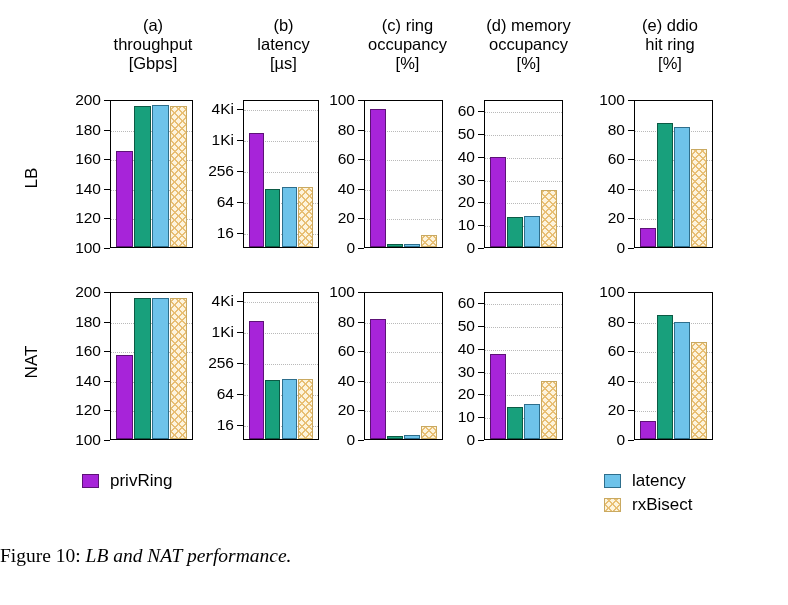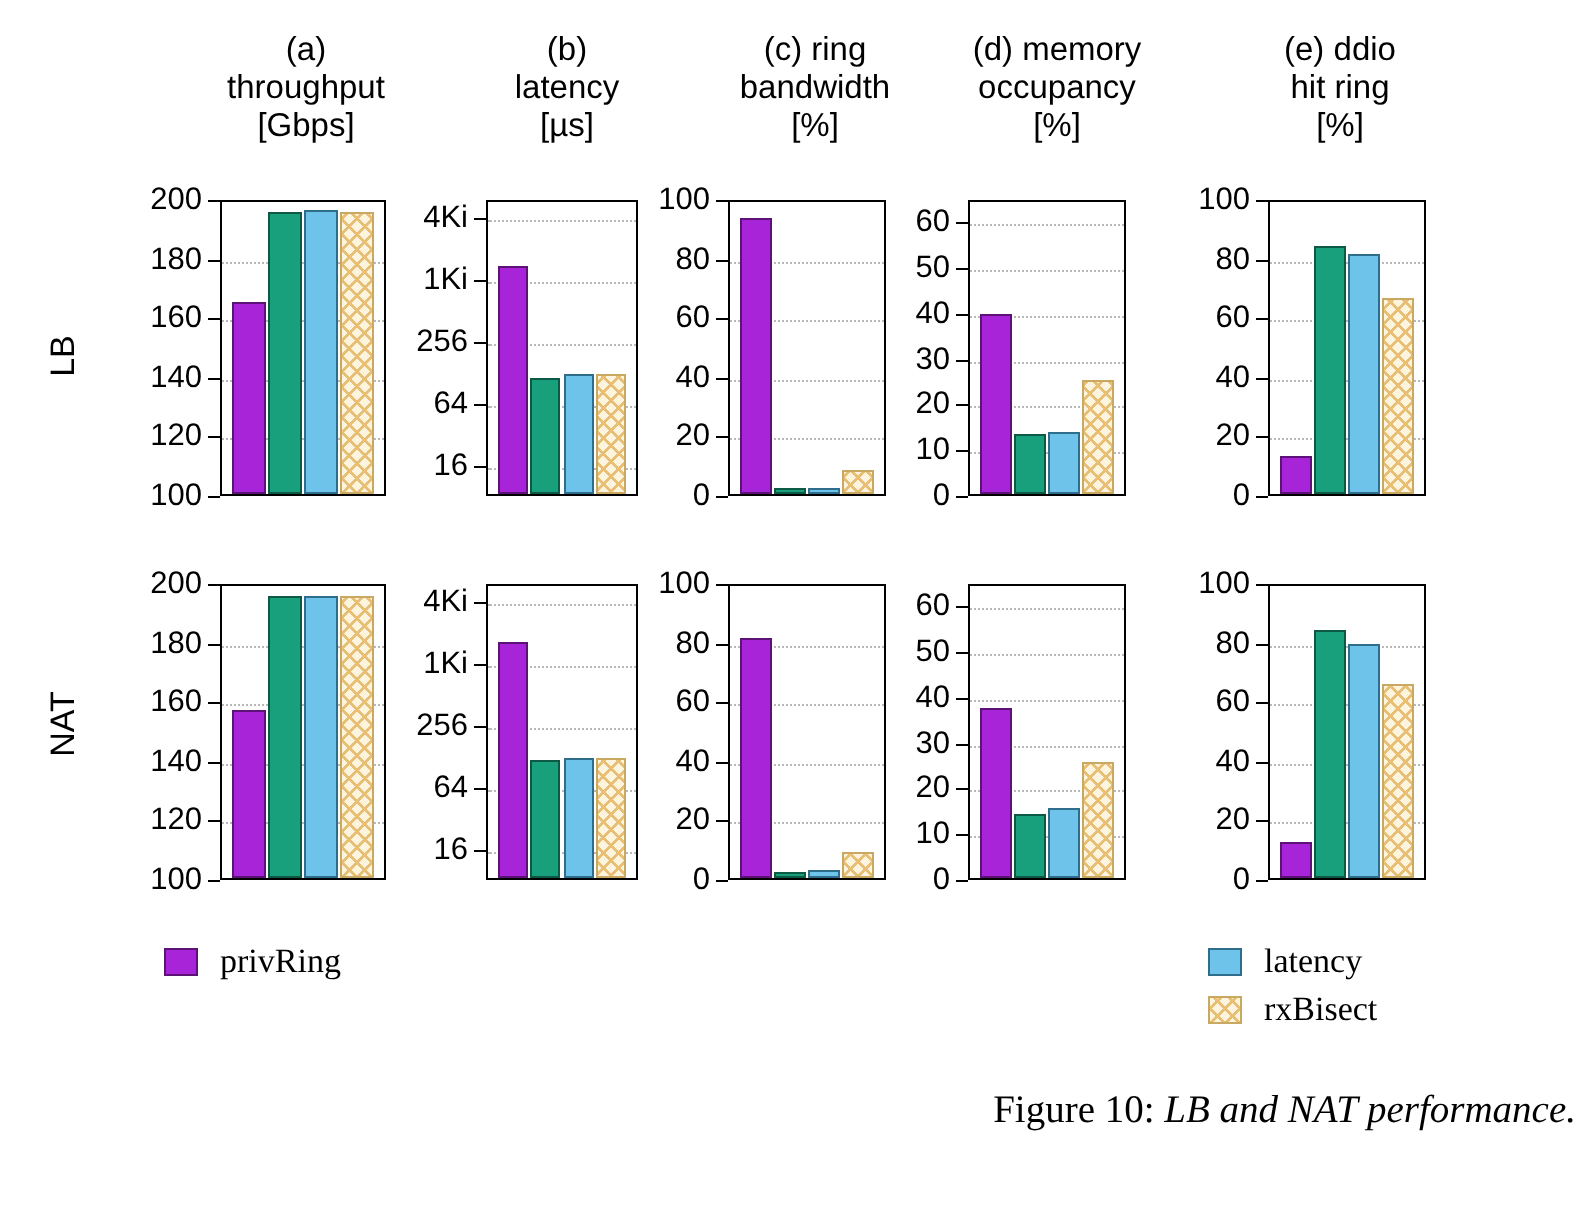--- a/index.html
+++ b/index.html
@@ -35,41 +35,41 @@
   #legend{position:absolute;}
   .leg-item{position:absolute;display:flex;align-items:center;}
   .swatch{width:17px;height:14px;box-sizing:border-box;border:1.2px solid #222;margin-right:11px;flex:none;}
   .swatch.c0{background:#a724d9;border-color:#5d1277;}
   .swatch.c1{background:#18a07c;border-color:#0c5a45;}
   .swatch.c2{background:#6ec3ea;border-color:#2e6e8c;}
   .swatch.c3{background:#fdf4dd;border-color:#c9a961;
     background-image:
       repeating-linear-gradient(45deg,transparent 0 4px,#e8bf74 4px 5.4px),
       repeating-linear-gradient(-45deg,transparent 0 4px,#e8bf74 4px 5.4px);}
-  .leg-label{font-size:17px;line-height:18px;white-space:nowrap;font-family:Liberation Serif, serif;}
-
-  
-  #caption{position:absolute;left:0;top:545px;width:788px;text-align:right;
+  .leg-label{font-size:17px;line-height:18px;white-space:nowrap;}
+
+  
+  #caption{position:absolute;left:0;top:545px;width:788px;text-align:left;
     font-family:"Liberation Serif",serif;font-size:19.5px;}
   #caption .cap-num{font-style:normal;}
   #caption .cap-txt{font-style:italic;}
 </style>
 </head>
 <body>
 
 <div id="figure">
 
   <div class="col-title" style="left:88px;top:16px;width:130px;">(a)
 throughput
 [Gbps]</div>
   <div class="col-title" style="left:231px;top:16px;width:105px;">(b)
 latency
 [µs]</div>
   <div class="col-title" style="left:345px;top:16px;width:125px;">(c) ring
-bandwidth
+occupancy
 [%]</div>
   <div class="col-title" style="left:462px;top:16px;width:133px;">(d) memory
 occupancy
 [%]</div>
   <div class="col-title" style="left:614px;top:16px;width:112px;">(e) ddio
 hit ring
 [%]</div>
 
   <div class="row-label" style="left:12px;top:168px;width:40px;text-align:center;">LB</div>
   <div class="row-label" style="left:6px;top:352px;width:52px;text-align:center;">NAT</div>

